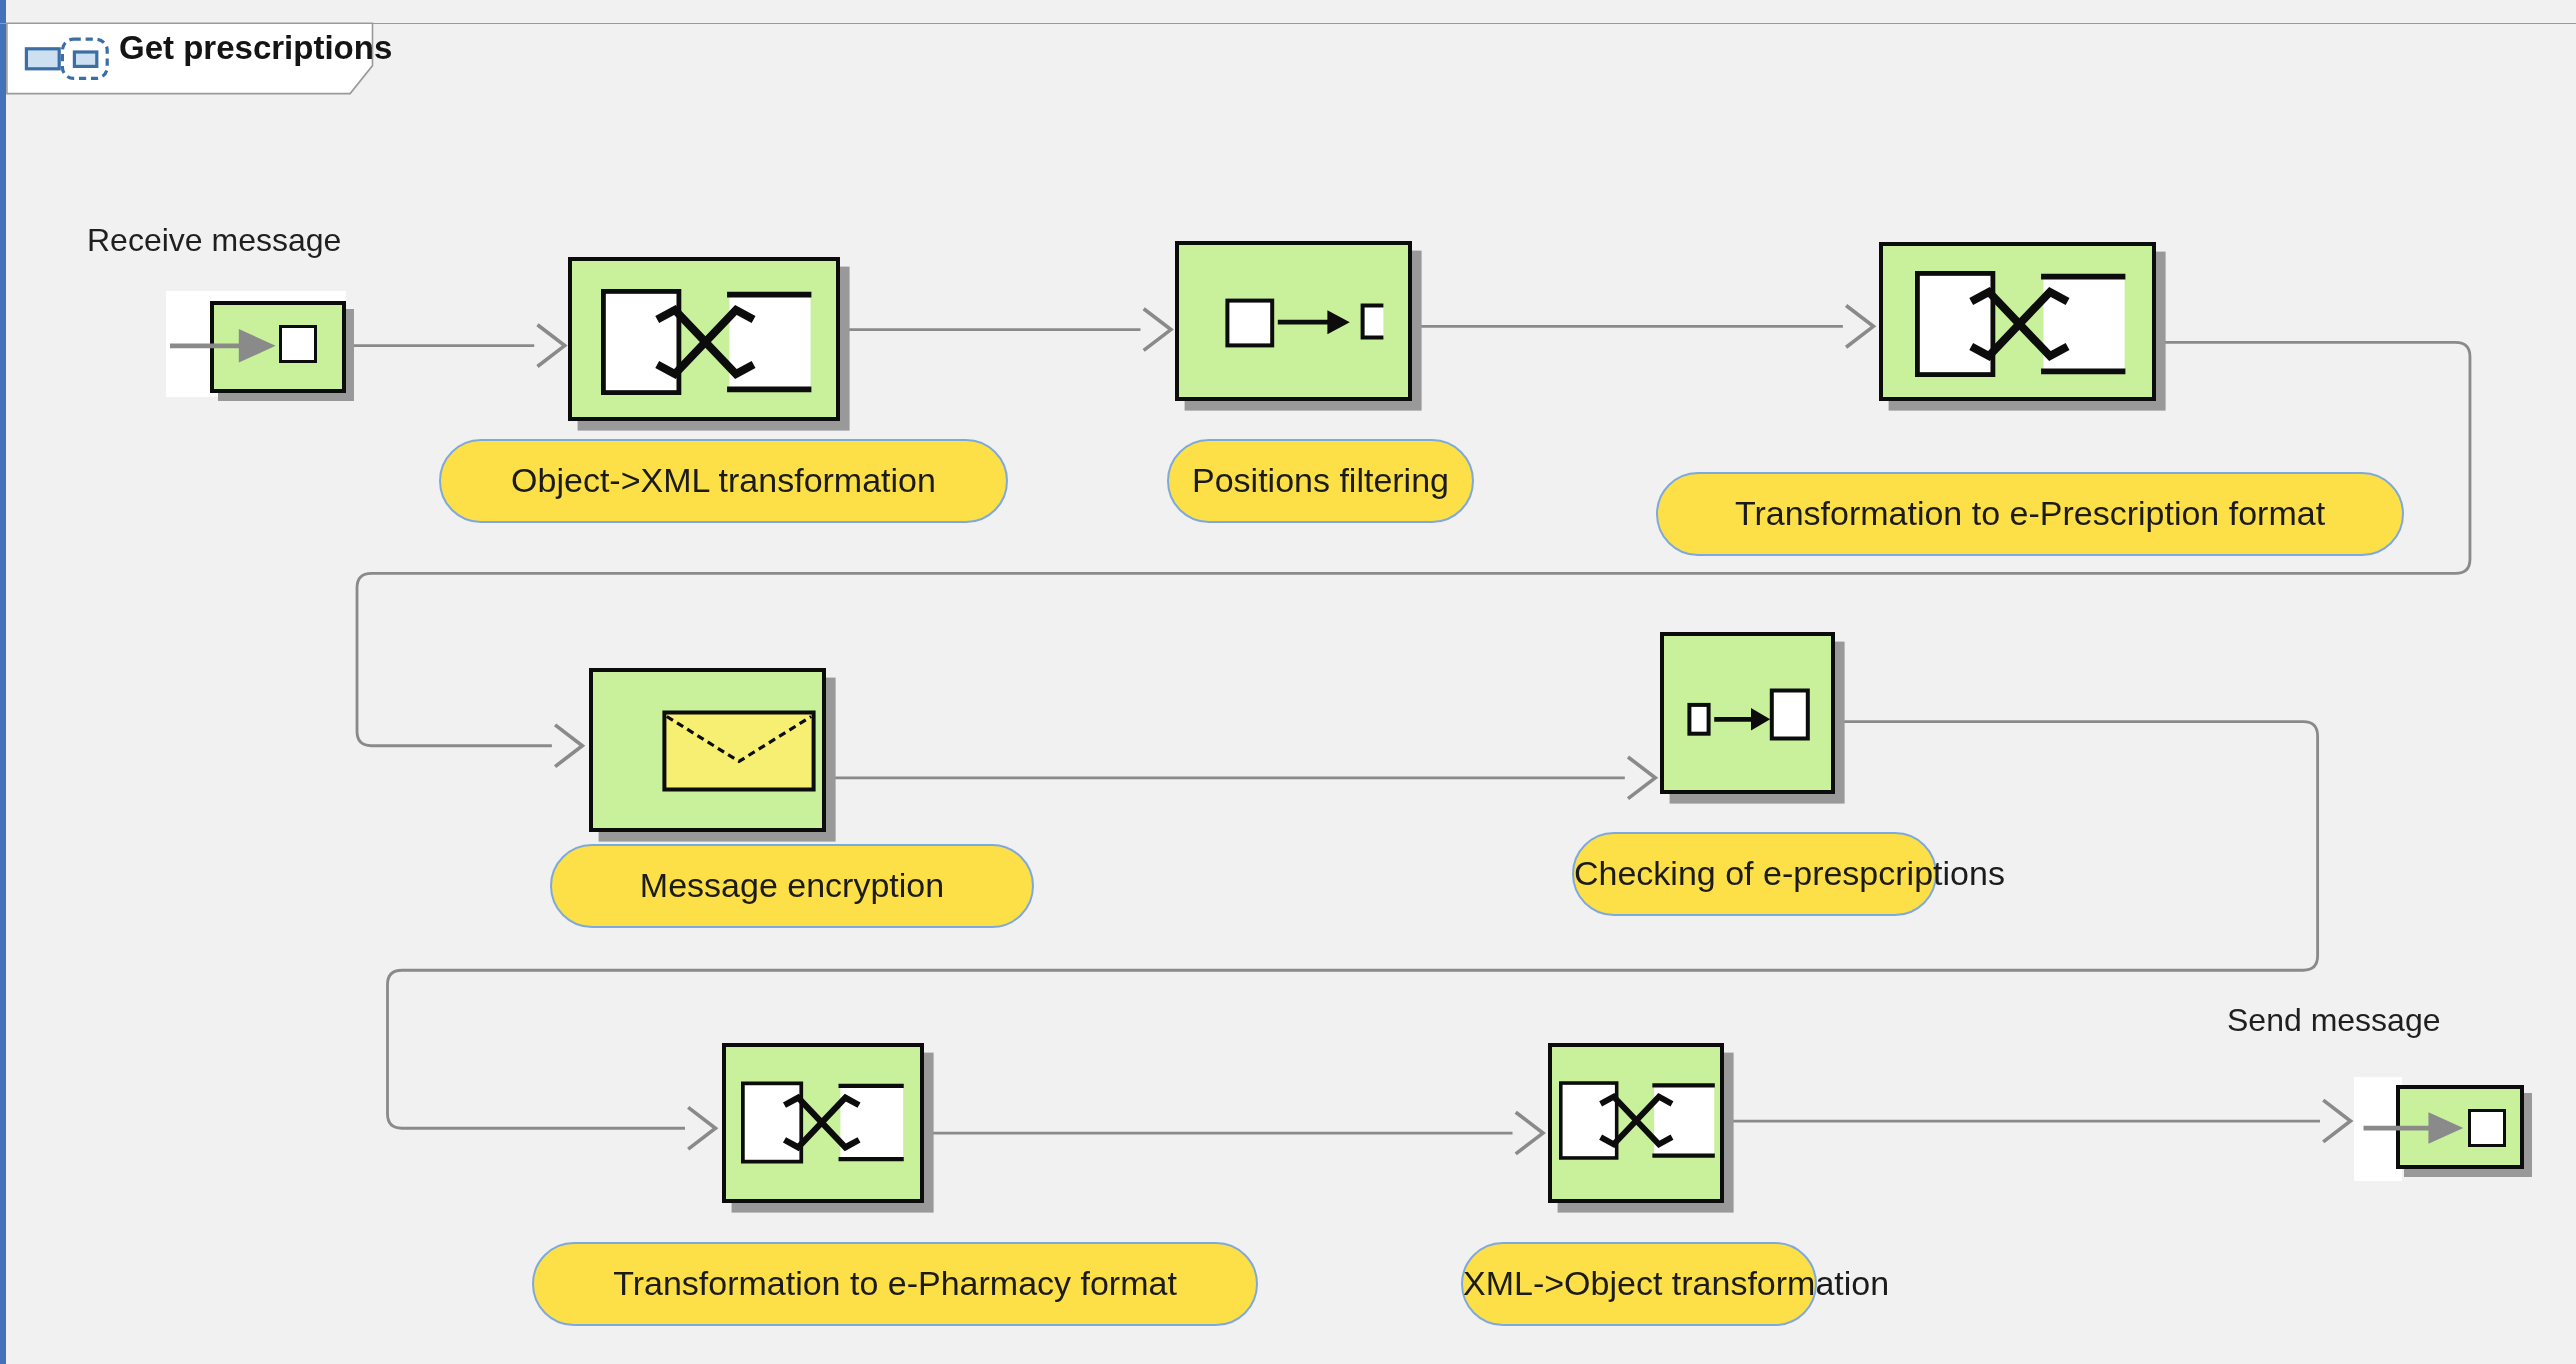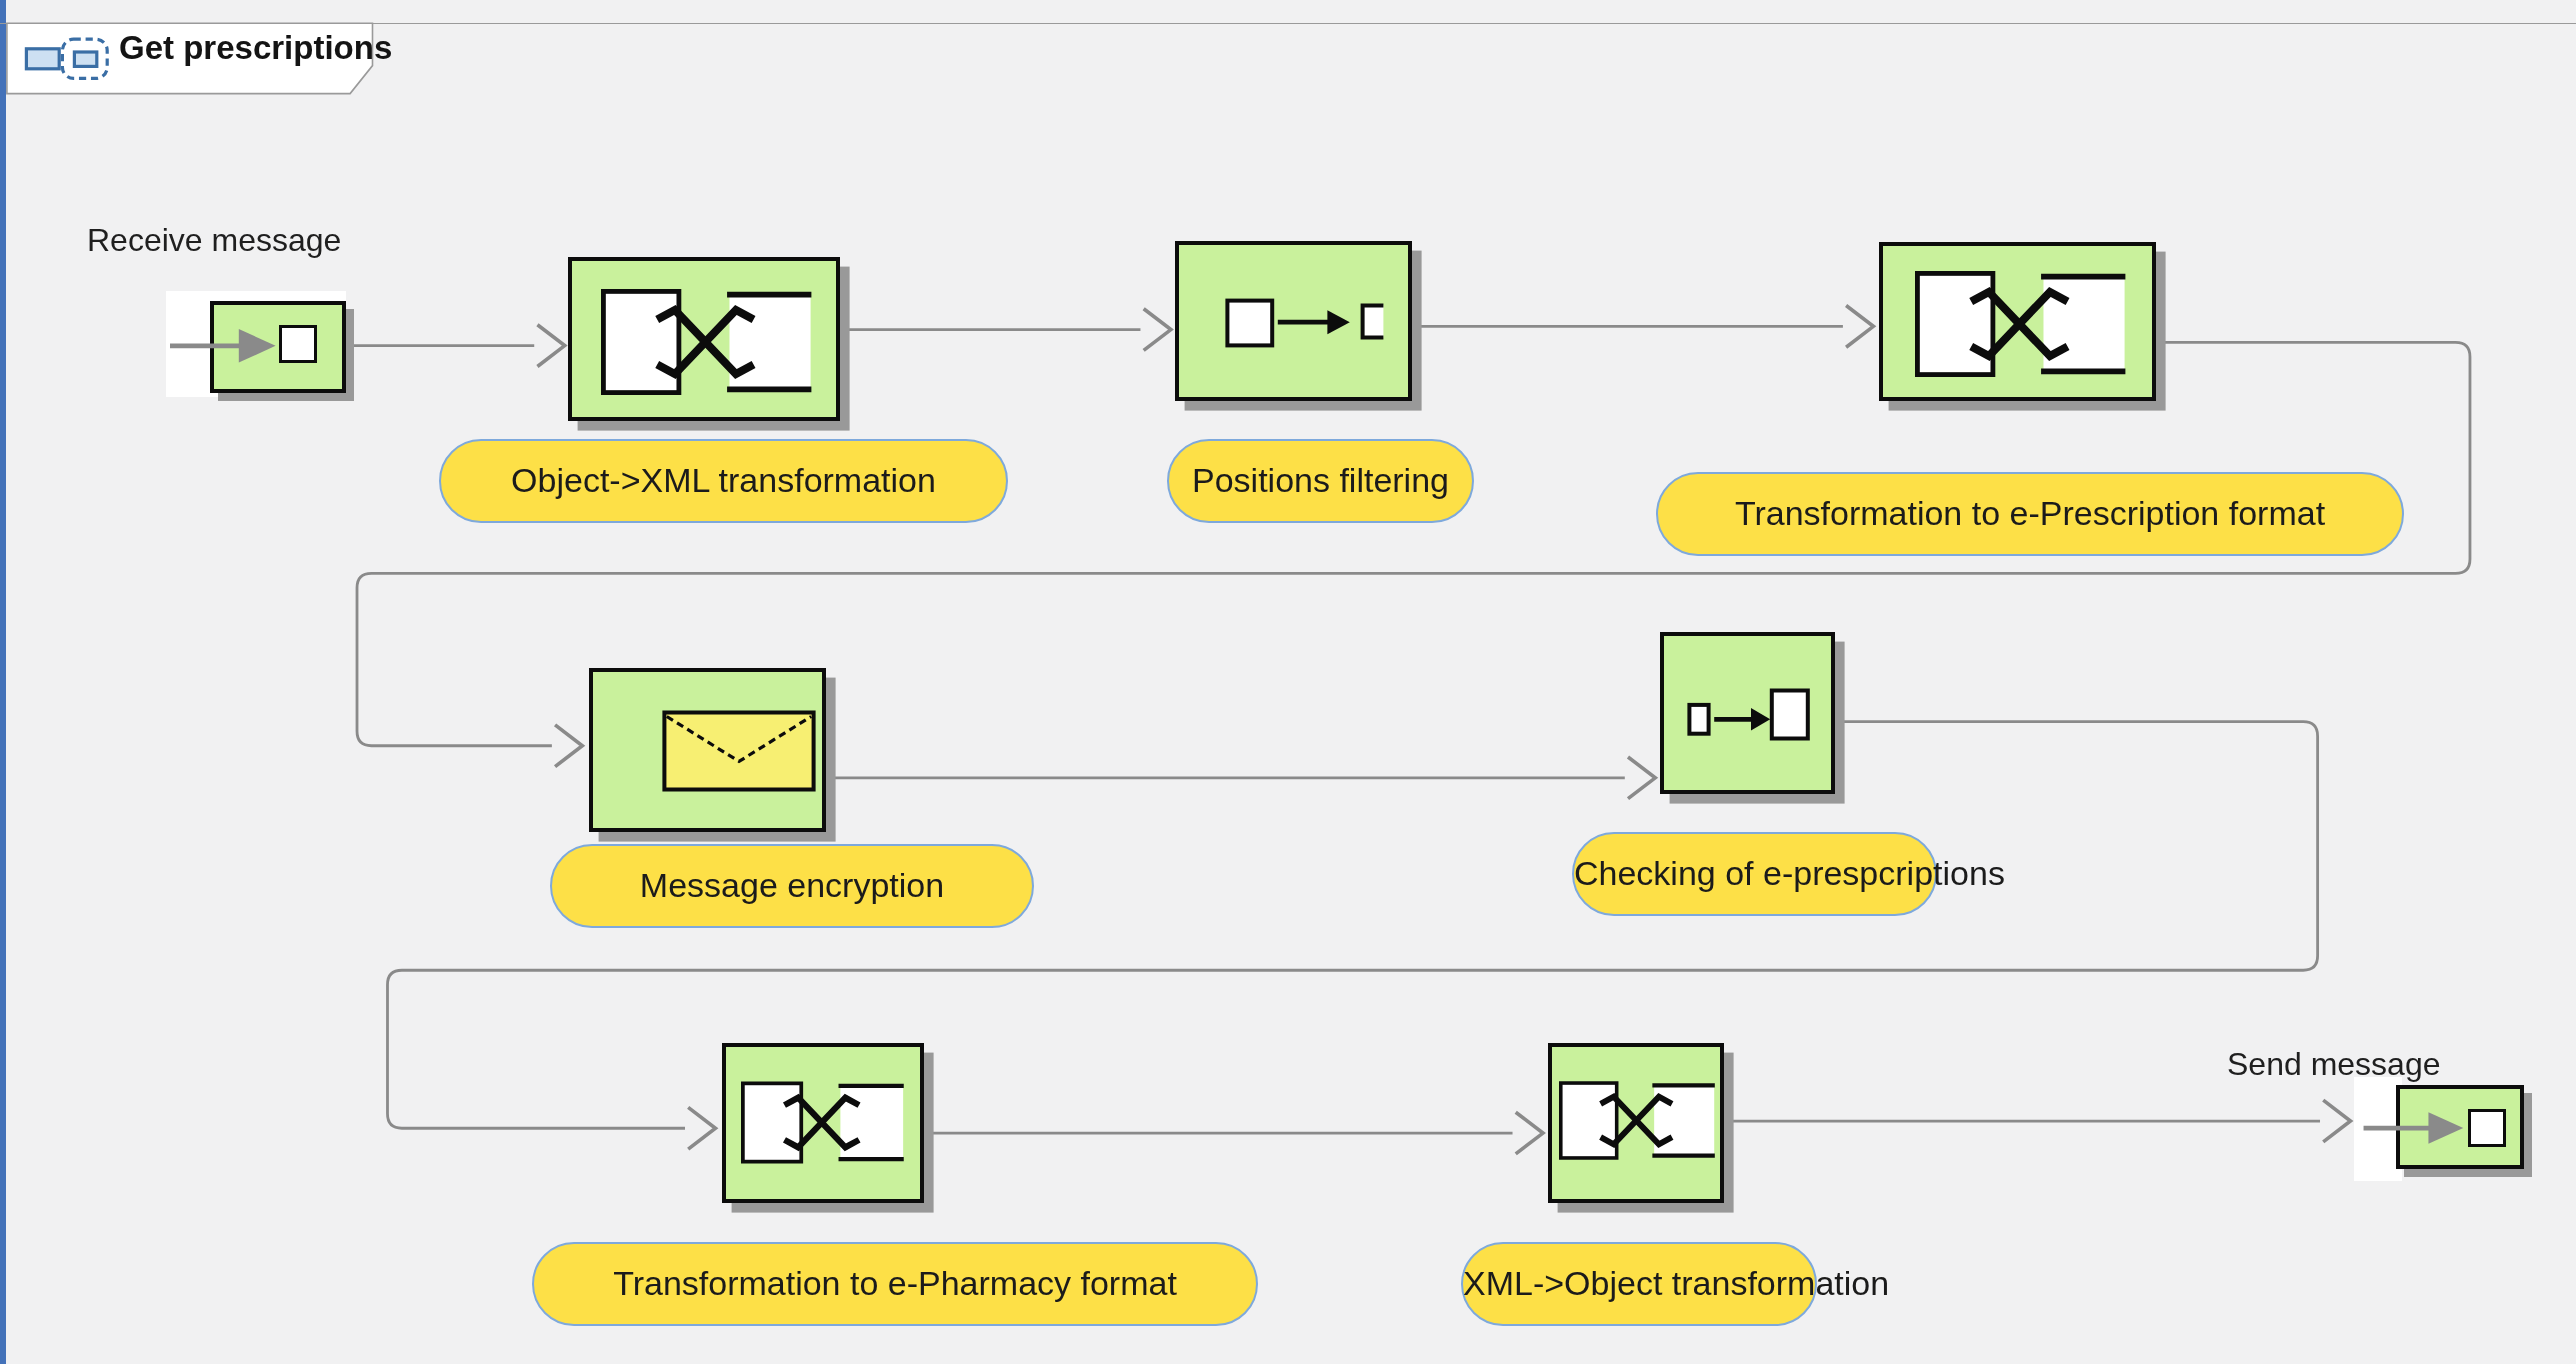--- a/index.html
+++ b/index.html
@@ -155,21 +155,21 @@
     <rect x="160" y="8" width="101" height="116" fill="#ffffff"></rect>
     <line x1="157" y1="7" x2="262" y2="7" stroke="#0c0c0c" stroke-width="7"></line>
     <line x1="157" y1="125" x2="262" y2="125" stroke="#0c0c0c" stroke-width="7"></line>
     <g stroke="#0c0c0c" stroke-width="10" fill="none">
       <path d="M70,38 L92,26 L168,106 L190,94"></path>
       <path d="M190,38 L168,26 L92,106 L70,94"></path>
     </g>
   </svg>
   <div class="pill" style="left:1461px;top:1242px;width:356px;">XML-&gt;Object transformation</div>
 
-  <div class="ep-label" style="left:2227px;top:1002px;margin-top:44px;">Send message</div>
+  <div class="ep-label" style="left:2227px;top:1002px;">Send message</div>
   <div class="white-back" style="left:2354px;top:1077px;width:48px;height:104px;"></div>
   <div class="mini-node" style="left:2396px;top:1085px;width:128px;height:84px;"></div>
   <svg class="node-icon" style="left:2363px;top:1109px;" width="104" height="38" viewBox="0 0 130 48">
     <line x1="0" y1="24" x2="86" y2="24" stroke="#8a8a8a" stroke-width="6"></line>
     <polygon points="82,4 126,24 82,44" fill="#8a8a8a"></polygon>
   </svg>
   <div class="mini-square" style="left:2468px;top:1109px;width:38px;height:38px;"></div>
 
 </div>
 

